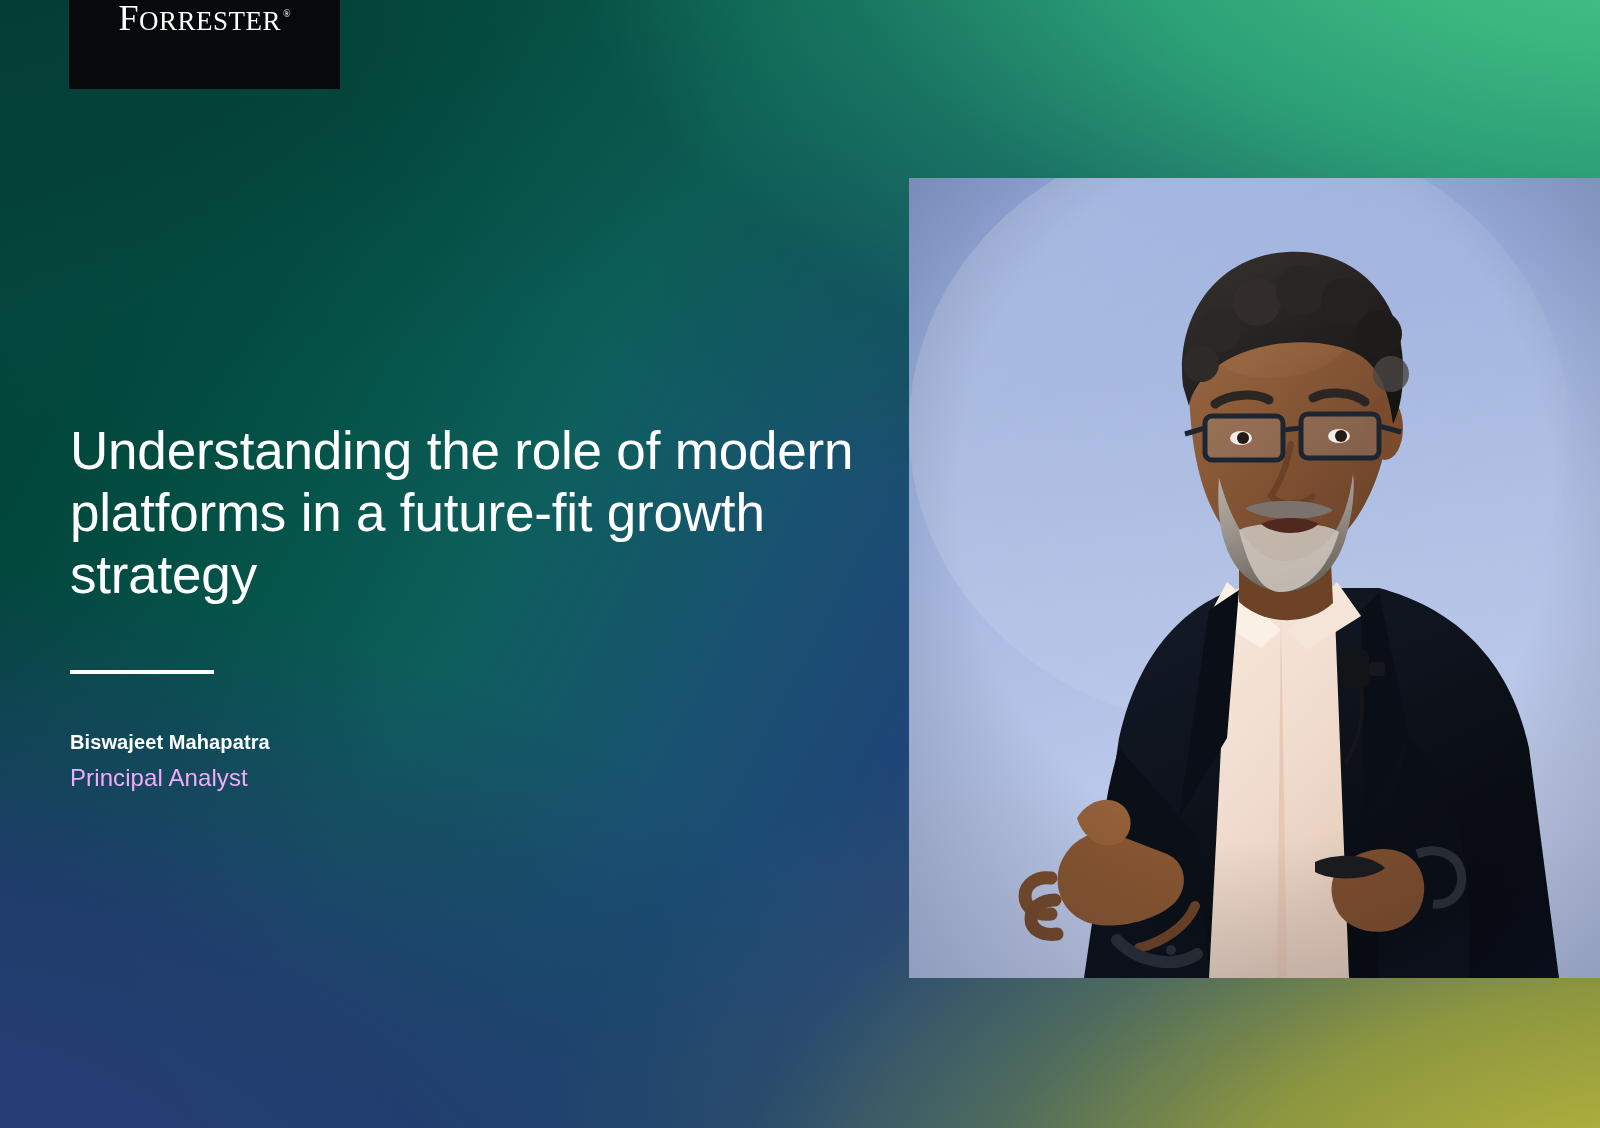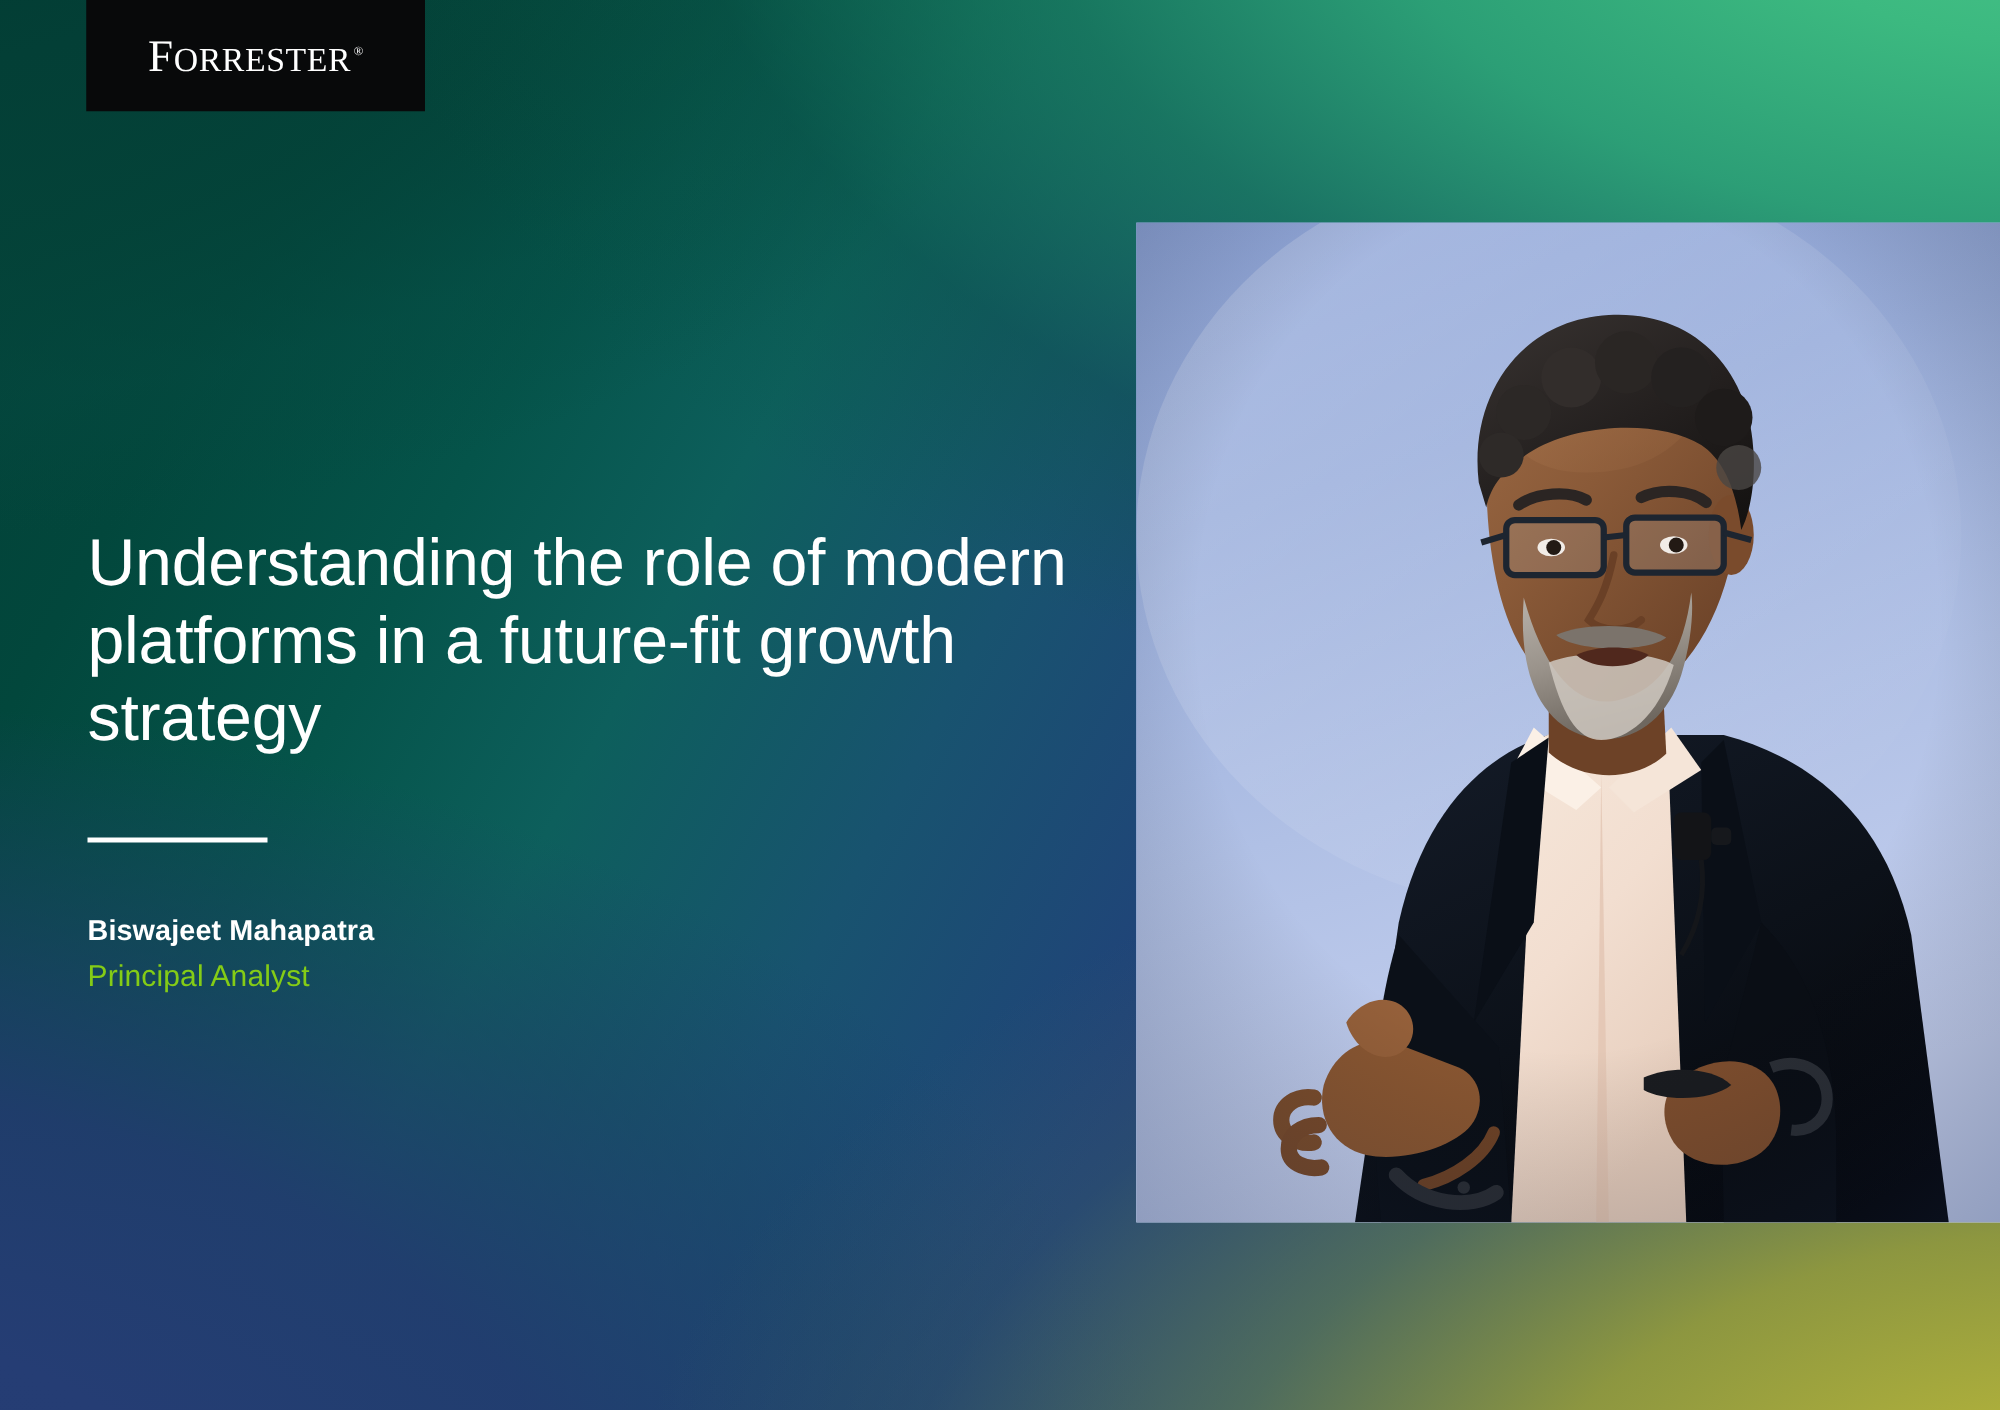--- a/index.html
+++ b/index.html
@@ -76,21 +76,21 @@
 
   
   .logo-plate {
     position: absolute;
     left: 69px;
     top: 0;
     width: 271px;
     height: 89px;
     background: #08090a;
     display: flex;
-    align-items: center;
+    align-items: flex-start;
     justify-content: center;
   }
   .logo-text {
     font-family: "Liberation Serif", "DejaVu Serif", serif;
     font-size: 36px;
     color: #ffffff;
     letter-spacing: 0.5px;
     line-height: 1;
     white-space: nowrap;
   }
@@ -121,28 +121,28 @@
   }
   .divider {
     width: 144px;
     height: 4px;
     background: #ffffff;
     margin: 64px 0 0 0;
   }
   .speaker-name {
     margin: 56px 0 0 0;
     color: #ffffff;
-    font-size: 23px;
+    font-size: 20px;
     font-weight: 700;
     letter-spacing: 0.1px;
     line-height: 1.25;
   }
   .speaker-role {
     margin: 8px 0 0 0;
-    color: #84cc16;
+    color: #f0abfc;
     font-size: 24px;
     font-weight: 400;
     letter-spacing: 0.1px;
     line-height: 1.25;
   }
 
   
   .photo-frame {
     position: absolute;
     left: 909px;

